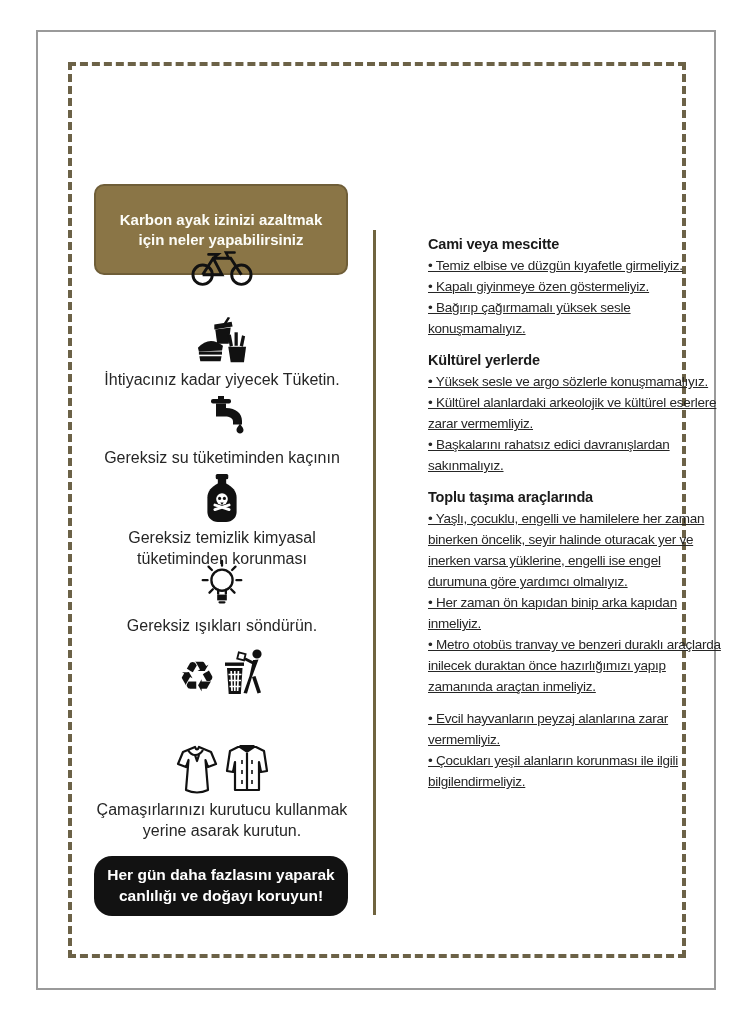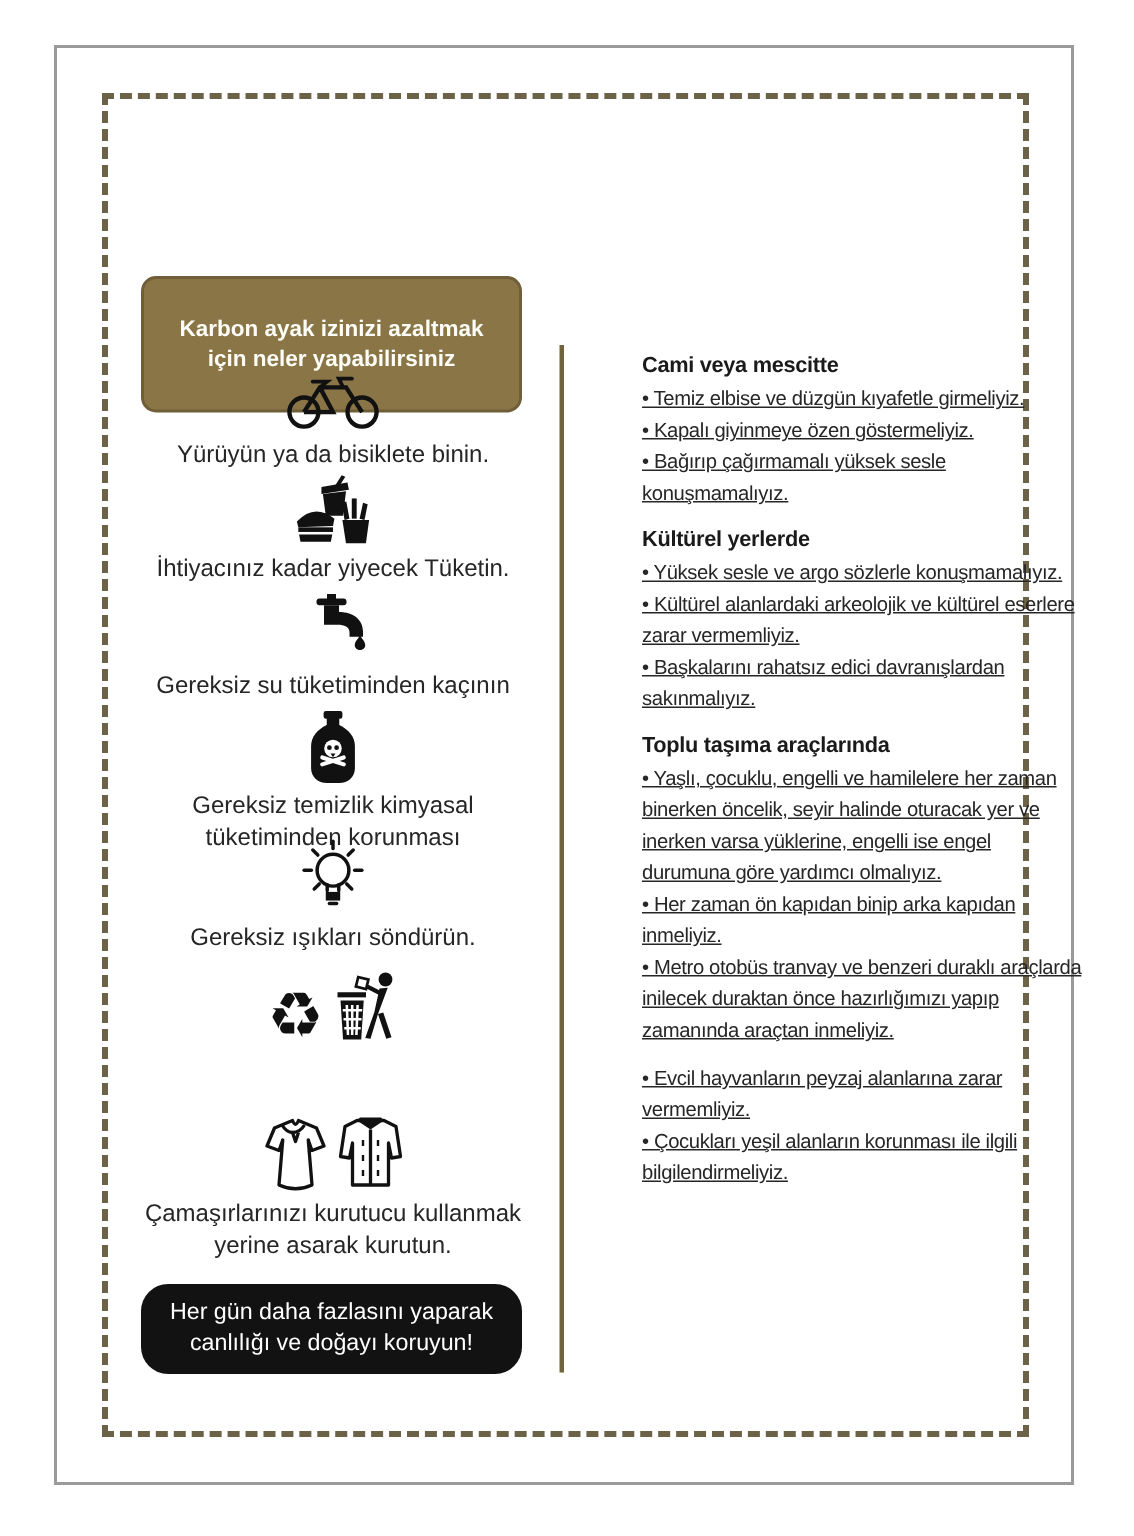--- a/index.html
+++ b/index.html
@@ -20,21 +20,21 @@
   }
   .gold-badge{
     position:absolute;left:94px;top:184px;width:254px;box-sizing:border-box;
     background:#8a7546;border:2px solid #6f5e38;border-radius:10px;
     padding:24px 12px;color:#fdfdf8;font-weight:bold;font-size:15px;
     line-height:1.3;text-align:center;
   }
   .black-badge{
     position:absolute;left:94px;top:856px;width:254px;box-sizing:border-box;
     background:#121212;border-radius:18px;padding:9px 0;color:#ffffff;
-    font-weight:normal;font-size:15.5px;line-height:1.35;text-align:center;
+    font-weight:bold;font-size:15.5px;line-height:1.35;text-align:center;
   }
   .item{position:absolute;left:82px;width:280px;text-align:center;}
   .item .icon-box{height:50px;display:flex;align-items:flex-end;justify-content:center;}
   .item .caption{font-size:16px;line-height:1.32;margin-top:5px;color:#262626;}
   .i1{top:238px}.i2{top:314px}.i3{top:392px}.i4{top:472px}
   .i5{top:560px}.i6{top:650px}.i7{top:744px}
   .right-col{position:absolute;left:394px;top:234px;width:294px;margin-left:34px;}
   .section{margin-bottom:11px;}
   .section h3{
     margin:0;font-size:14.5px;font-weight:bold;color:#1a1a1a;line-height:21px;
@@ -66,21 +66,20 @@
       <g fill="none" stroke="#111" stroke-width="3">
         <circle cx="12" cy="31" r="10"></circle>
         <circle cx="52" cy="31" r="10"></circle>
         <path d="M12 31 L23 14 H41 L52 31 M23 14 L32 31 H12"></path>
       </g>
       <g fill="none" stroke="#111" stroke-width="2.6" stroke-linecap="round">
         <path d="M39 14 L36 8 H45 M18 10 H28 L23 14"></path>
       </g>
     </svg>
   </div>
-  <div class="caption">Yürüyün ya da bisiklete binin.</div>
 </div>
 
 <div class="item i2">
   <div class="icon-box">
     <svg width="52" height="48" viewBox="0 0 54 48">
       <g fill="#111">
         <path d="M33 0 L35.5 1 L31 8 L28.5 7 Z"></path>
         <path d="M19 8 L37 5 L38 10 L19 13 Z"></path>
         <path d="M20 13 L36 11 L34 28 L22 28 Z"></path>
         <path d="M2 32 Q14 19 28 30 L27 35 L3 36 Z"></path>

